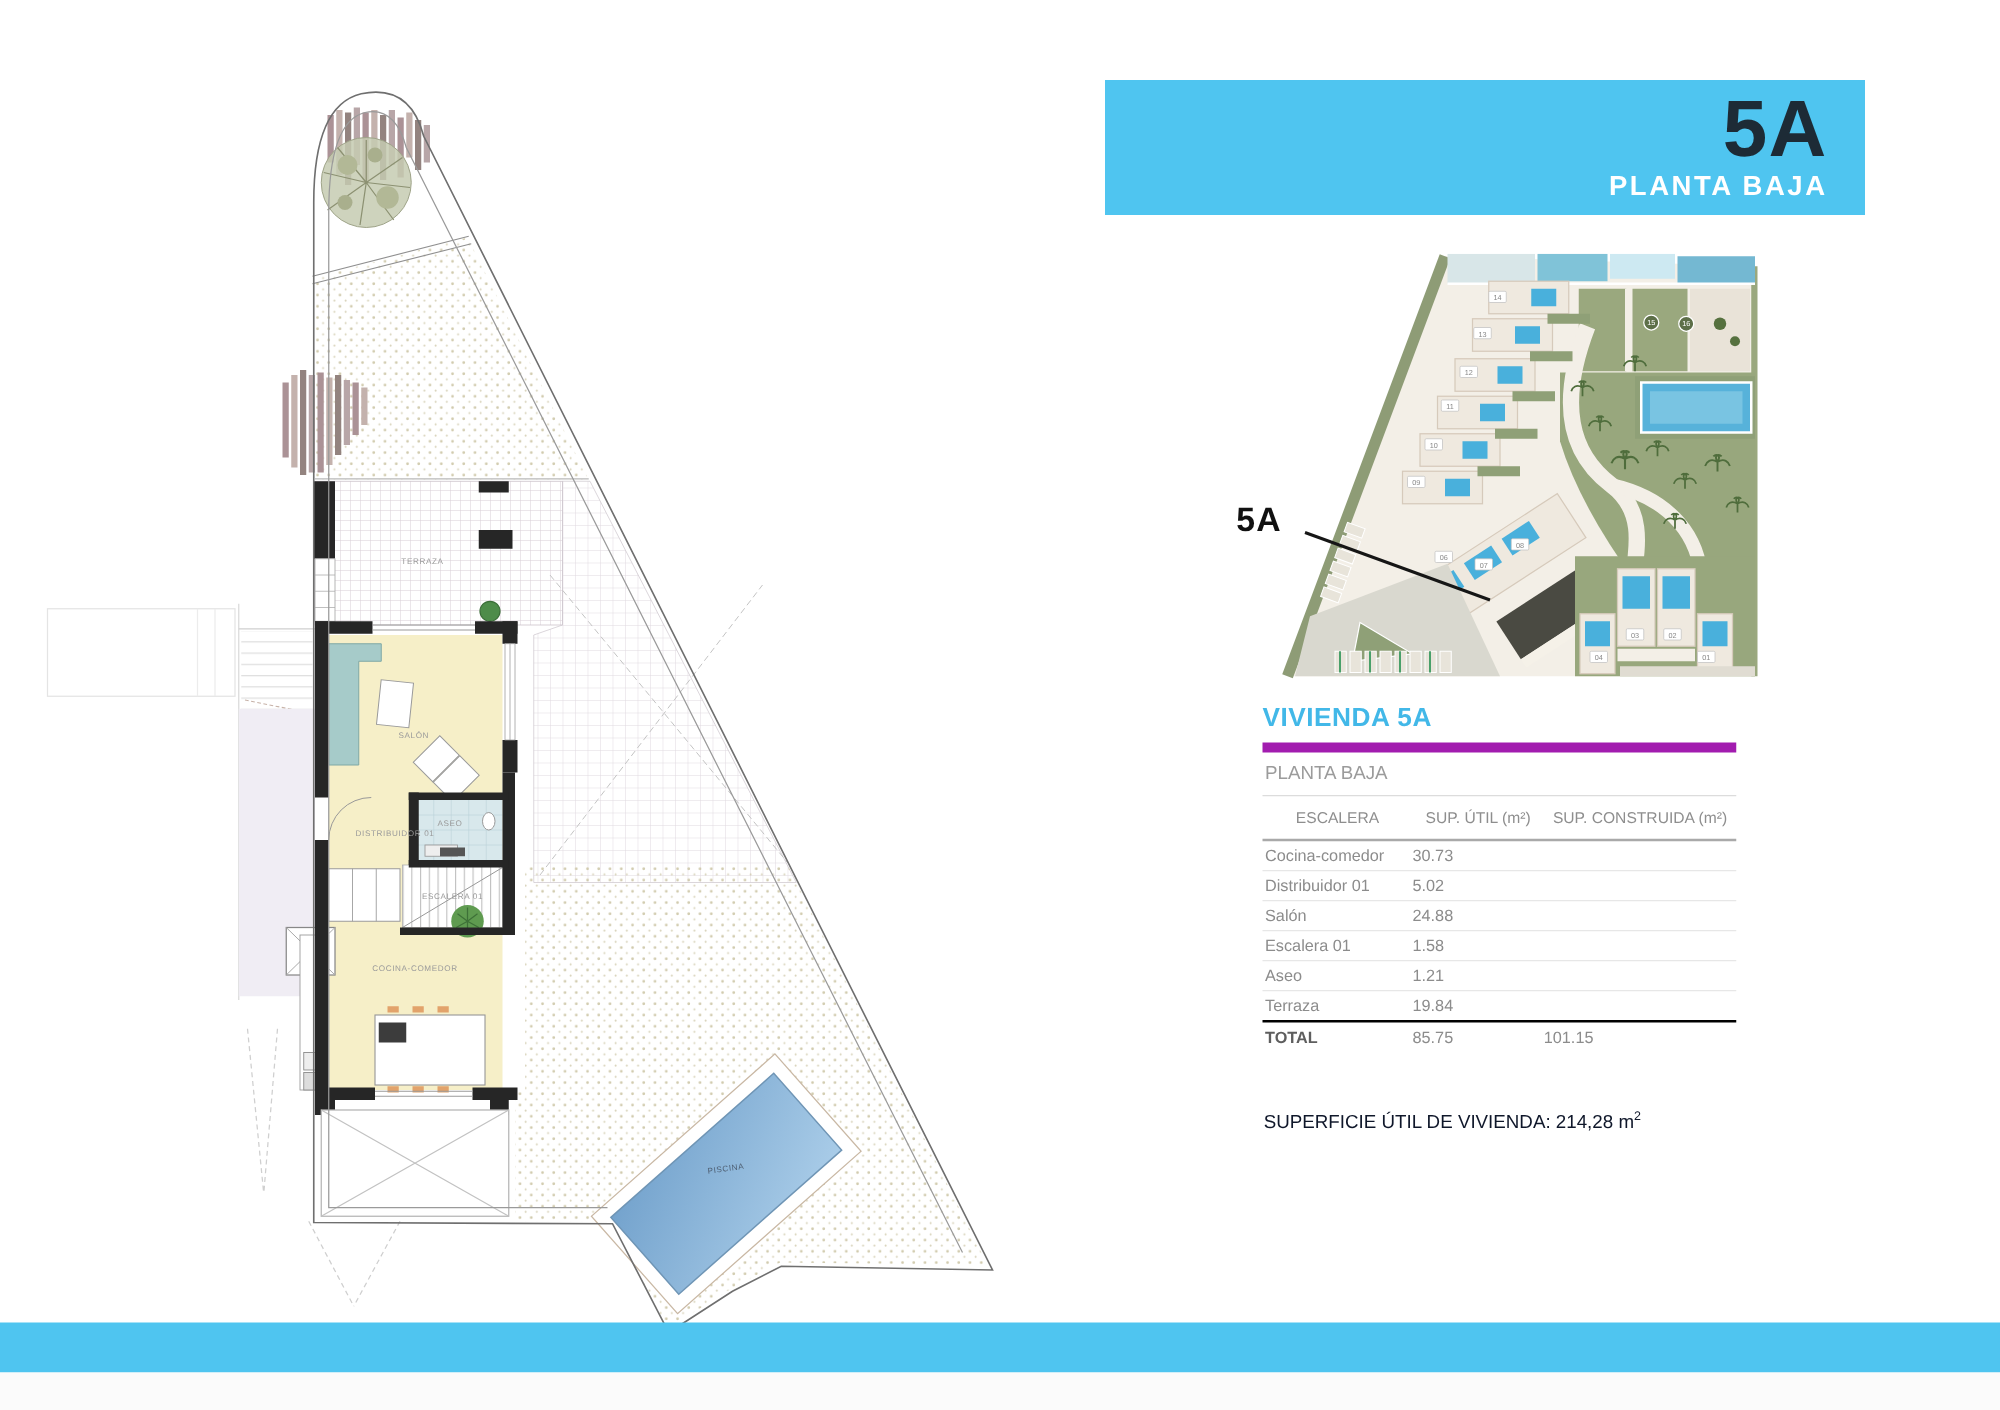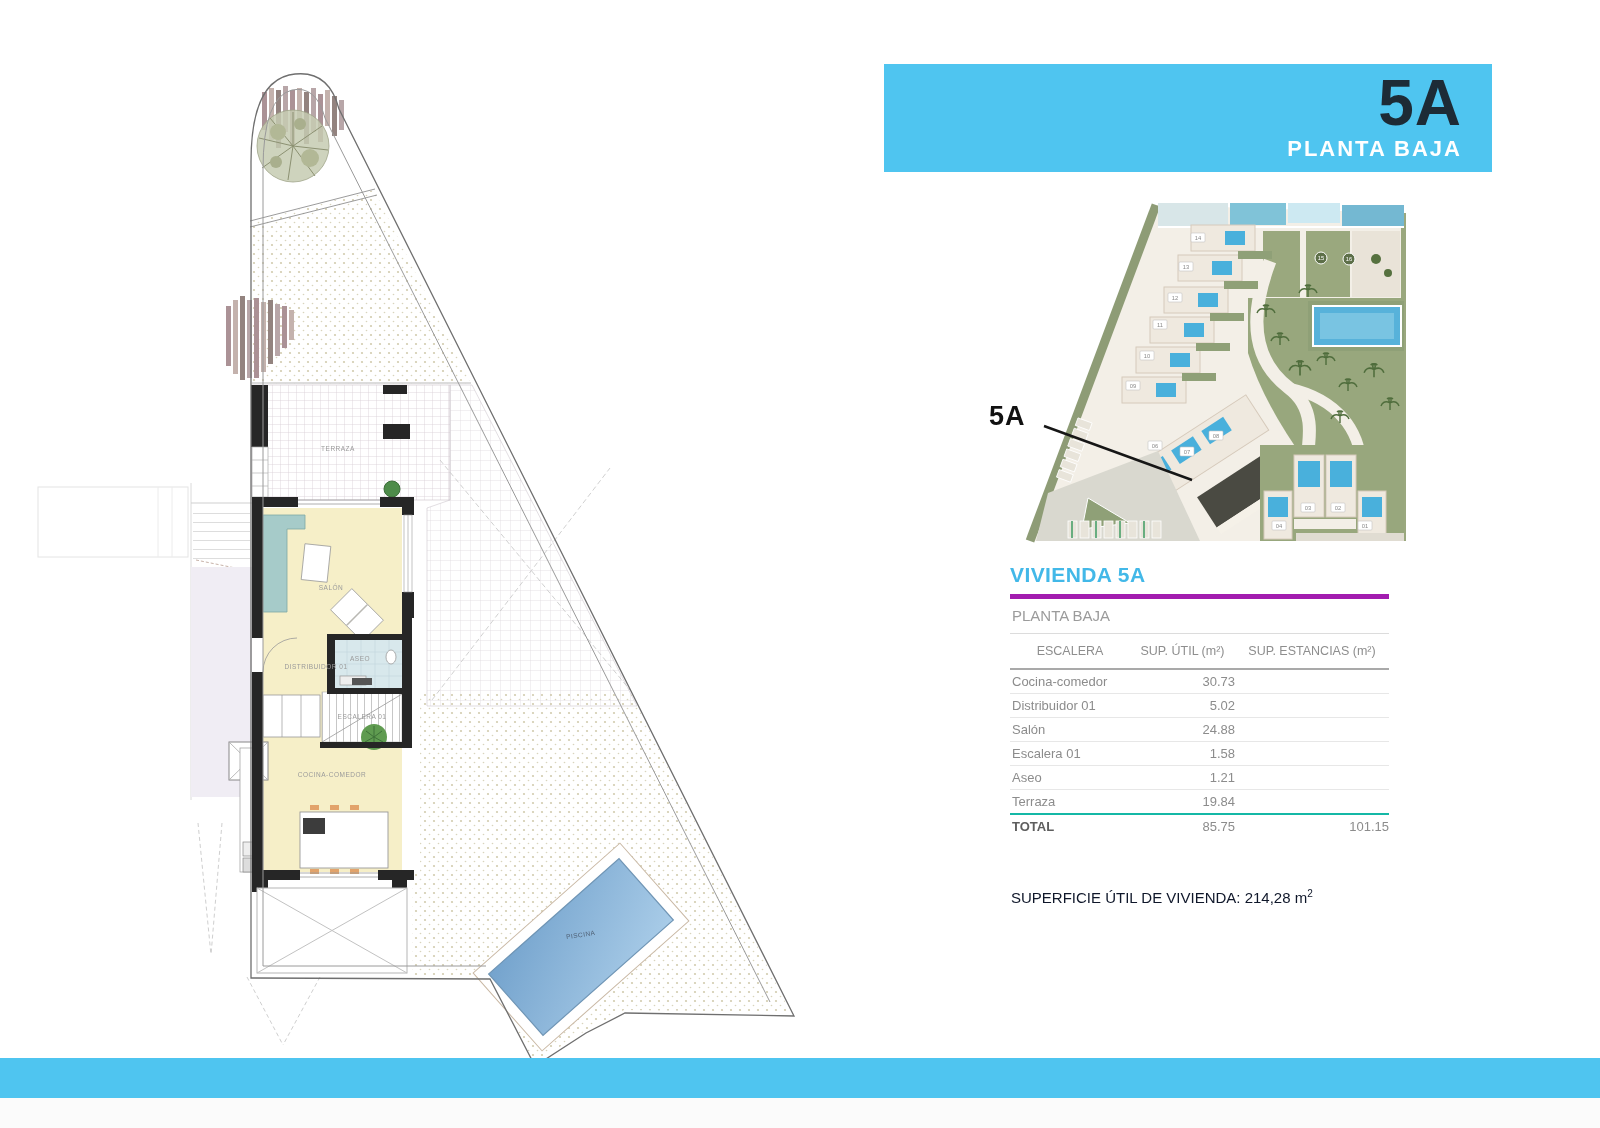--- a/index.html
+++ b/index.html
@@ -12,31 +12,31 @@
           padding-right:30px;box-sizing:border-box}
   .banner .unit{font-size:64px;font-weight:800;color:#1d2b36;line-height:.92;letter-spacing:1px}
   .banner .sub{font-size:22px;font-weight:700;color:#ffffff;letter-spacing:2px;margin-top:4px}
 
   .siteplan{position:absolute;left:1008px;top:203px;width:398px;height:352px}
   .callout{position:absolute;left:989px;top:401px;font-size:27px;font-weight:800;
            color:#111111;letter-spacing:1px}
 
   .details{position:absolute;left:1010px;top:563px;width:379px}
   .d-title{color:#42b8e8;font-size:21px;font-weight:700;letter-spacing:.4px;
-           padding-bottom:7px;border-bottom:5px solid #a21caf}
+           padding-bottom:7px;border-bottom:8px solid #a21caf}
   .d-sub{color:#9b9b9b;font-size:15px;padding:8px 2px 9px 2px;border-bottom:1px solid #dcdcdc}
   .d-head{display:grid;grid-template-columns:120px 105px 154px;color:#8e8e8e;font-size:12.5px;
           padding:10px 0;border-bottom:2px solid #a9a9a9;text-align:center;align-items:center}
   .d-head div{white-space:nowrap}
   .d-row{display:grid;grid-template-columns:120px 105px 154px;color:#8c8c8c;font-size:13px;
          padding:4px 0;border-bottom:1px solid #e7e7e7;align-items:center}
   .d-row .c1{text-align:left;padding-left:2px}
-  .d-row .c2,.d-row .c3{text-align:right}
+  .d-row .c2,.d-row .c3{text-align:left}
   #rows .d-row:last-child{border-bottom:none}
-  .d-row.total{border-top:2px solid #14b8a6;border-bottom:none}
+  .d-row.total{border-top:2px solid #000000;border-bottom:none}
   .d-row.total .c1{font-weight:700;color:#5e5e5e}
 
   .summary{position:absolute;left:1011px;top:883px;color:#0f172a;font-size:15px;line-height:22px}
   .summary sup{font-size:10px}
 
   .bottombar{position:absolute;left:0;top:1058px;width:1600px;height:40px;background:#4fc5f0}
   .belowbar{position:absolute;left:0;top:1098px;width:1600px;height:30px;background:#fbfbfb}
 
   .fp{position:absolute;left:0;top:0}
 </style>
@@ -417,21 +417,21 @@
 </svg>
 
 <div class="callout">5A</div>
 
 <div class="details">
   <div class="d-title">VIVIENDA 5A</div>
   <div class="d-sub">PLANTA BAJA</div>
   <div class="d-head">
     <div>ESCALERA</div>
     <div>SUP. ÚTIL (m²)</div>
-    <div>SUP. ESTANCIAS (m²)</div>
+    <div>SUP. CONSTRUIDA (m²)</div>
   </div>
   <div id="rows">
   <div class="d-row">
     <div class="c1">Cocina-comedor</div>
     <div class="c2">30.73</div>
     <div class="c3"></div>
   </div>
 
   <div class="d-row">
     <div class="c1">Distribuidor 01</div>

